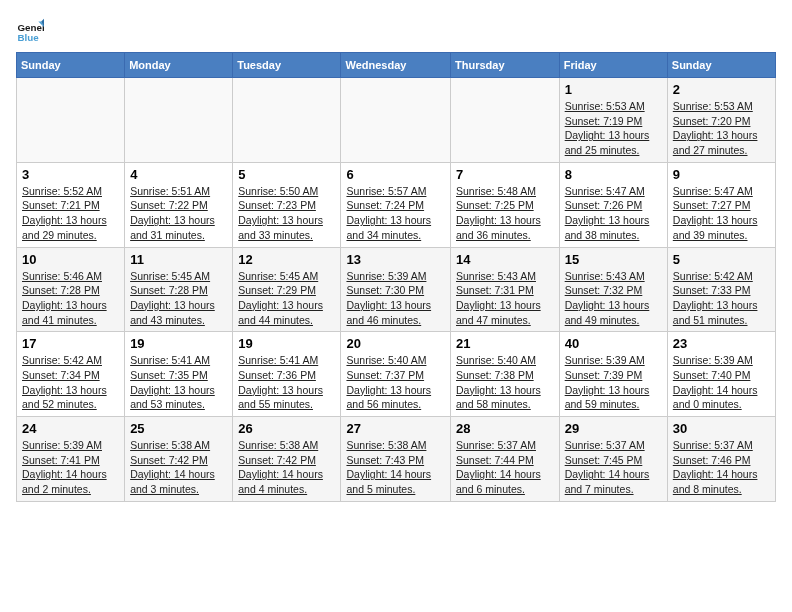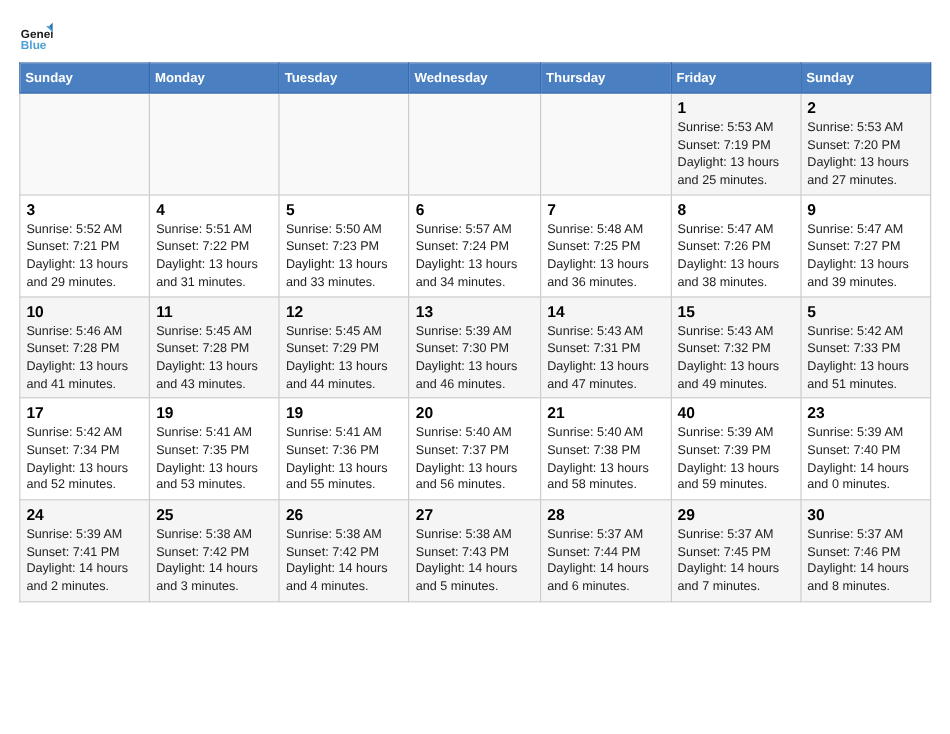--- a/index.html
+++ b/index.html
@@ -70,20 +70,21 @@
     .day-number {
       font-size: 13px;
       font-weight: bold;
       display: block;
       margin-bottom: 2px;
     }
     .day-info {
       font-size: 10.5px;
       color: #222;
       line-height: 1.4;
+      text-decoration: underline;
     }
     .empty-cell {
       background: #f9f9f9 !important;
     }
   </style>
 </head>
 <body>
 
 <div class="header-section">
   <div class="logo">

